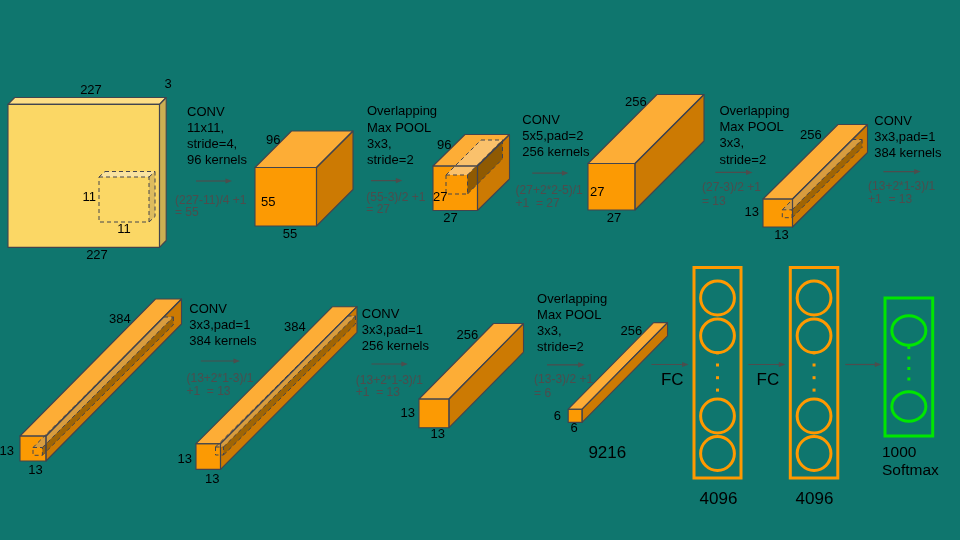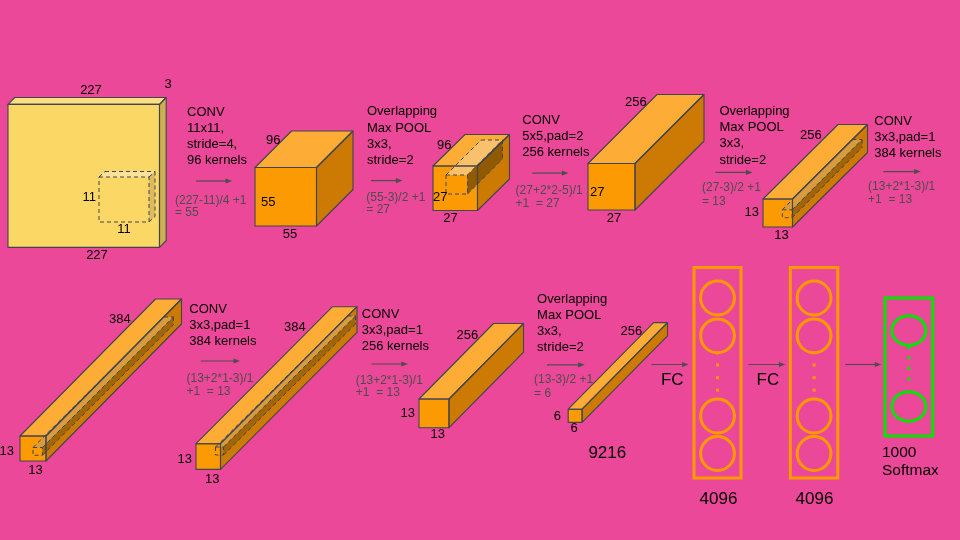--- a/index.html
+++ b/index.html
@@ -1,16 +1,16 @@
 <!DOCTYPE html>
 <html><head>
 <meta charset="utf-8">
 <style>
 html,body{margin:0;padding:0;background:#ffffff;}
-#wrap{width:960px;height:540px;position:relative;overflow:hidden;background:#ec4899;}
+#wrap{width:960px;height:540px;position:relative;overflow:hidden;background:#0f766e;}
 svg{display:block;}
 text{font-family:"Liberation Sans",sans-serif;}
 </style>
 </head>
 <body>
 <div id="wrap">
 <svg width="960" height="540" viewBox="0 0 960 540">
 <polygon points="8,104.4 14.7,97.5 166.2,97.5 159.5,104.4" fill="#fede85" stroke="none"></polygon>
       <polygon points="159.5,104.4 166.2,97.5 166.2,240.5 159.5,247.4" fill="#ccaf52" stroke="none"></polygon>
       <rect x="8" y="104.4" width="151.5" height="143" fill="#fbd765" stroke="none"></rect>

